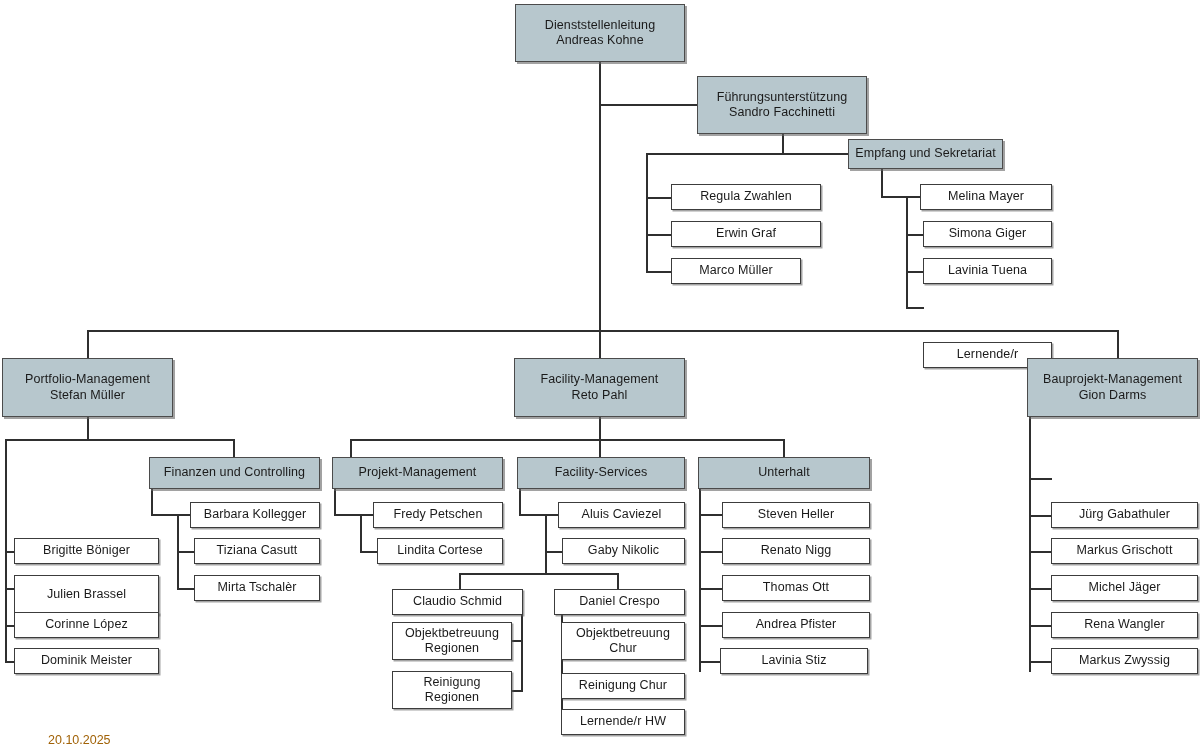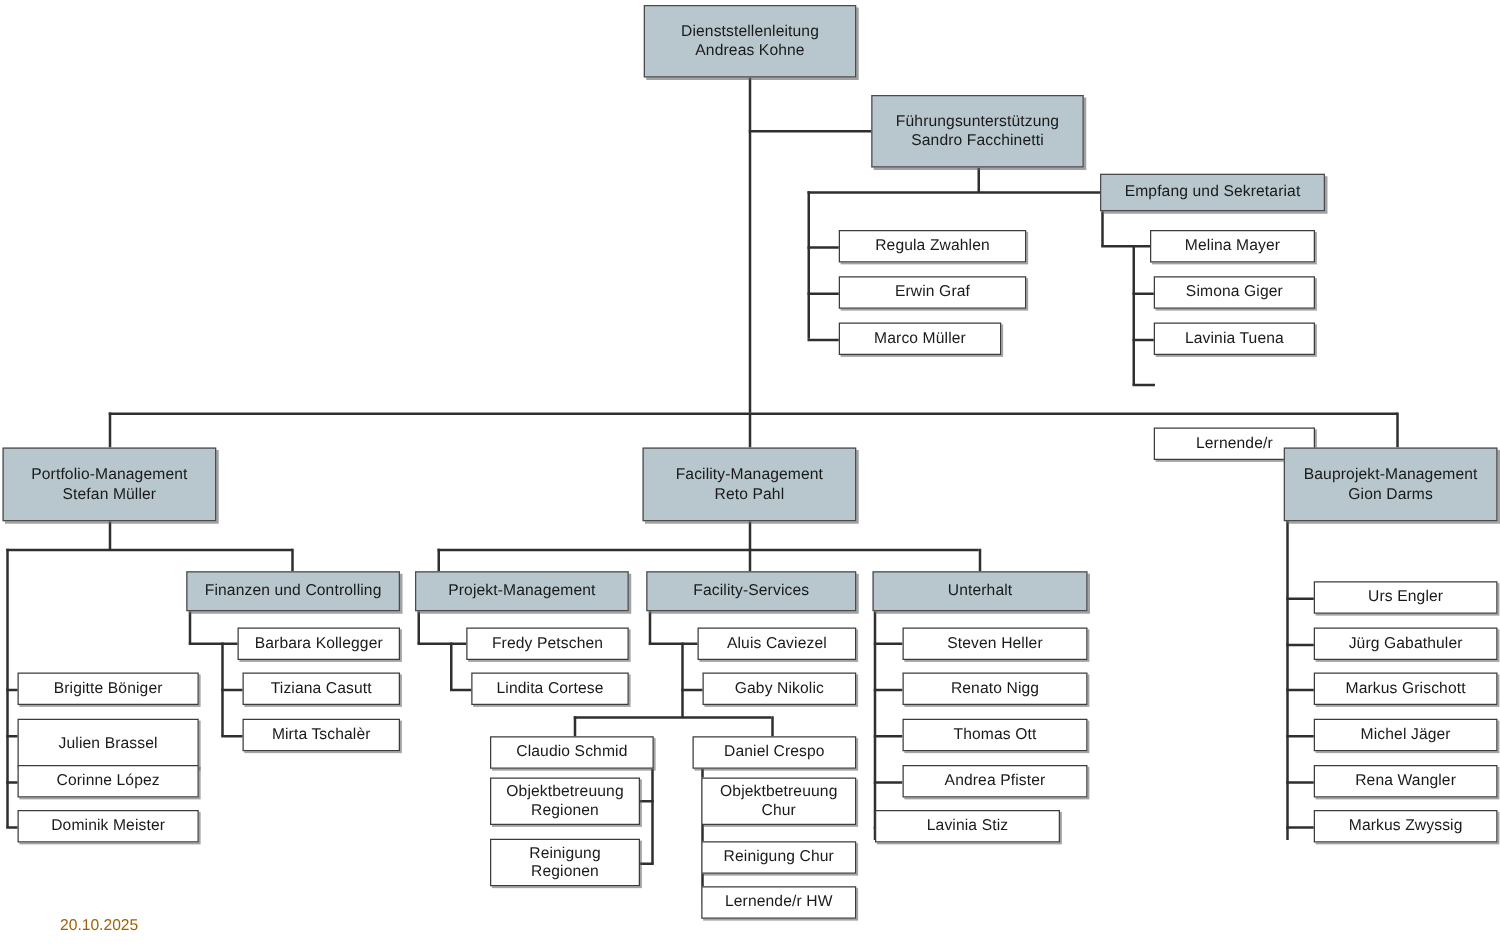--- a/index.html
+++ b/index.html
@@ -144,21 +144,21 @@
   <div class="node unit" style="left:515px; top:4px; width:170px; height:58px;">
     <span class="ttl">Dienststellenleitung
 Andreas Kohne</span>
   </div>
 
   <div class="node unit" style="left:697px; top:76px; width:170px; height:58px;">
     <span class="ttl">Führungsunterstützung
 Sandro Facchinetti</span>
   </div>
 
-  <div class="node unit" style="left:880px; top:139px; width:180px; height:30px;">
+  <div class="node unit" style="left:848px; top:139px; width:155px; height:30px;">
     <span class="ttl">Empfang und Sekretariat</span>
   </div>
 
   <div class="node" style="left:671px; top:184px; width:150px; height:26px;">
     <span class="ttl">Regula Zwahlen</span>
   </div>
   <div class="node" style="left:671px; top:221px; width:150px; height:26px;">
     <span class="ttl">Erwin Graf</span>
   </div>
   <div class="node" style="left:671px; top:258px; width:130px; height:26px;">
@@ -265,31 +265,28 @@
   </div>
   <div class="node" style="left:722px; top:538px; width:148px; height:26px;">
     <span class="ttl">Renato Nigg</span>
   </div>
   <div class="node" style="left:722px; top:575px; width:148px; height:26px;">
     <span class="ttl">Thomas Ott</span>
   </div>
   <div class="node" style="left:722px; top:612px; width:148px; height:26px;">
     <span class="ttl">Andrea Pfister</span>
   </div>
-  <div class="node" style="left:700px; top:648px; width:148px; height:26px;">
+  <div class="node" style="left:720px; top:648px; width:148px; height:26px;">
     <span class="ttl">Lavinia Stiz</span>
   </div>
 
   <div class="node unit" style="left:1027px; top:358px; width:171px; height:59px;">
     <span class="ttl">Bauprojekt-Management
 Gion Darms</span>
   </div>
-  <div class="node" style="left:1051px; top:465px; width:147px; height:26px;">
-    <span class="ttl">Urs Engler</span>
-  </div>
   <div class="node" style="left:1051px; top:502px; width:147px; height:26px;">
     <span class="ttl">Jürg Gabathuler</span>
   </div>
   <div class="node" style="left:1051px; top:538px; width:147px; height:26px;">
     <span class="ttl">Markus Grischott</span>
   </div>
   <div class="node" style="left:1051px; top:575px; width:147px; height:26px;">
     <span class="ttl">Michel Jäger</span>
   </div>
   <div class="node" style="left:1051px; top:612px; width:147px; height:26px;">

